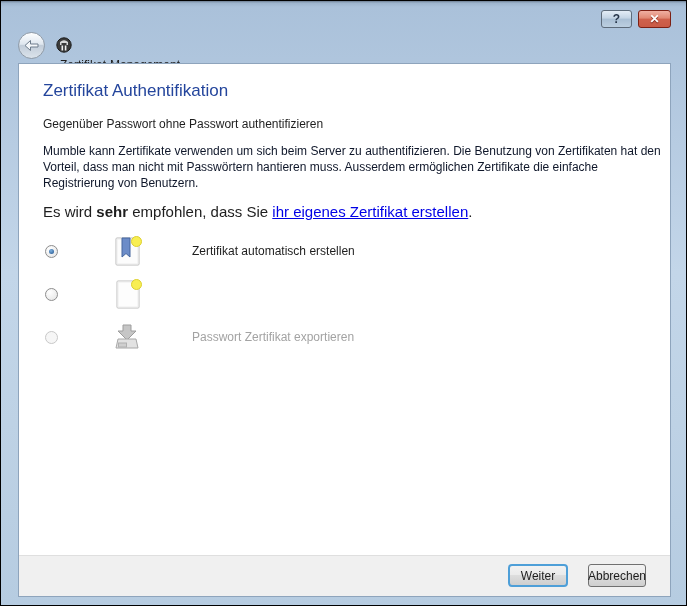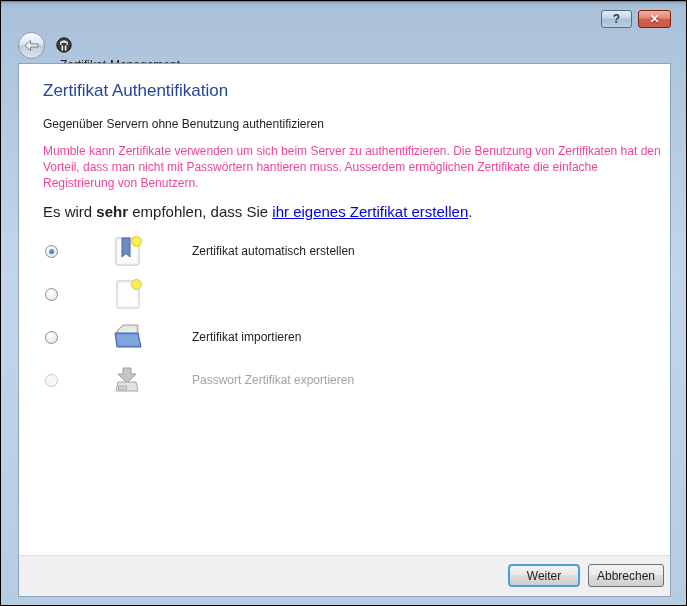--- a/index.html
+++ b/index.html
@@ -43,21 +43,21 @@
     background:#fff; border:1px solid #8ea4bc;
   }
   .page{
     position:absolute; left:0; top:0; right:0; bottom:41px;
     padding:15px 0 0 24px; overflow:hidden; background:#fff;
   }
   .page h1{
     font-size:17px; font-weight:normal; color:#24459c; margin:2px 0 16px 0;
   }
   .subtitle{ font-size:12px; color:#1e1e1e; margin-bottom:12px; }
-  .para{ font-size:12px; color:#ec4899; line-height:16px; margin-bottom:12px; max-width:632px; }
+  .para{ font-size:12px; color:#0f172a; line-height:16px; margin-bottom:12px; max-width:632px; }
   .rec{ font-size:15px; color:#1e1e1e; margin-bottom:14px; }
   .rec b{ font-weight:bold; }
   .rec a{ color:#0000e6; text-decoration:underline; cursor:pointer; }
   
   .opt-row{ display:flex; align-items:center; margin:0 0 9px 2px; height:34px;gap:40px; }
   .radio{
     width:13px; height:13px; border-radius:50%; flex:0 0 13px;
     border:1px solid #8d8d8d; position:relative;
     background:radial-gradient(circle at 35% 30%, #ffffff, #e3e3e3);
   }
@@ -74,22 +74,22 @@
   .footer{
     position:absolute; left:0; right:0; bottom:0; height:41px;
     background:#f0f0f0; border-top:1px solid #dfdfdf;
   }
   .btn{
     position:absolute; top:8px; height:23px; font-size:12px; color:#1e1e1e;
     display:flex; align-items:center; justify-content:center;
     background:linear-gradient(180deg,#f2f2f2,#ebebeb 45%,#dddddd 50%,#cfcfcf);
     border:1px solid #707070; border-radius:3px; cursor:default;
   }
-  .btn-next{ left:489px; width:72px; border:2px solid #4e9fd8; border-radius:4px; }
-  .btn-cancel{ left:569px; width:76px; }
+  .btn-next{ left:489px; width:60px; border:2px solid #4e9fd8; border-radius:4px; }
+  .btn-cancel{ left:569px; width:58px; }
 </style>
 </head>
 <body>
 
 <div class="window">
 
   <div class="caption-btn help-btn">?</div>
   <div class="caption-btn close-btn">✕</div>
 
   <div class="back-btn">
@@ -107,21 +107,21 @@
       <rect x="8.8" y="8.5" width="1.6" height="5" fill="#efefef"></rect>
     </svg>
   </span>
   <span class="window-title">Zertifikat-Management</span>
 
   <div class="client">
     <div class="page">
 
       <h1>Zertifikat Authentifikation</h1>
 
-      <div class="subtitle">Gegenüber Servern ohne Benutzung authentifizieren</div>
+      <div class="subtitle">Gegenüber Passwort ohne Passwort authentifizieren</div>
 
       <p class="para">Mumble kann Zertifikate verwenden um sich beim Server zu authentifizieren. Die Benutzung von Zertifikaten hat den Vorteil, dass man nicht mit Passwörtern hantieren muss. Ausserdem ermöglichen Zertifikate die einfache Registrierung von Benutzern.</p>
 
 
       <div class="rec">
         <span>Es wird </span><b>sehr</b><span> empfohlen, dass Sie </span><a>ihr eigenes Zertifikat erstellen</a><span>.</span>
       </div>
 
       <div class="opt-row selected">
         <span class="radio"></span>
@@ -140,32 +140,20 @@
         <span class="radio"></span>
         <span class="opt-icon">
           <svg width="32" height="32" viewBox="0 0 32 32">
             <rect x="5" y="3" width="22" height="27" rx="1" fill="#fdfdfd" stroke="#bcbcbc"></rect>
             <rect x="6" y="4" width="20" height="25" fill="none" stroke="#eeeeee"></rect>
             <circle cx="24.5" cy="6.5" r="5" fill="#f8ee52" stroke="#ddd02f"></circle>
           </svg>
         </span>
       </div>
 
-      <div class="opt-row">
-        <span class="radio"></span>
-        <span class="opt-icon">
-          <svg width="32" height="32" viewBox="0 0 32 32">
-            <path d="M5 10 L11 4 L26 4 L26 14 L5 14 Z" fill="#d7d7d7" stroke="#a5a5a5"></path>
-            <path d="M7 9 L12.5 5.5 L24 5.5 L24 13 L7 13 Z" fill="#eaeaea"></path>
-            <path d="M3 12 L26 12 L29 26 L5 26 Z" fill="#6f97d6" stroke="#3b64a8"></path>
-            <path d="M5 14 L25.5 14 L27.5 24 L6.5 24 Z" fill="#88aade" opacity="0.7"></path>
-          </svg>
-        </span>
-        <span class="opt-label">Zertifikat importieren</span>
-      </div>
 
       <div class="opt-row disabled">
         <span class="radio"></span>
         <span class="opt-icon">
           <svg width="32" height="32" viewBox="0 0 32 32">
             <path d="M11 4 L19 4 L19 10 L24 10 L15 19 L6 10 L11 10 Z" fill="#c6c6c6" stroke="#9d9d9d"></path>
             <path d="M6 18 L24 18 L26 27 L4 27 Z" fill="#e2e2e2" stroke="#a8a8a8"></path>
             <rect x="6.5" y="22" width="8" height="4" fill="#cfcfcf" stroke="#b0b0b0"></rect>
           </svg>
         </span>

